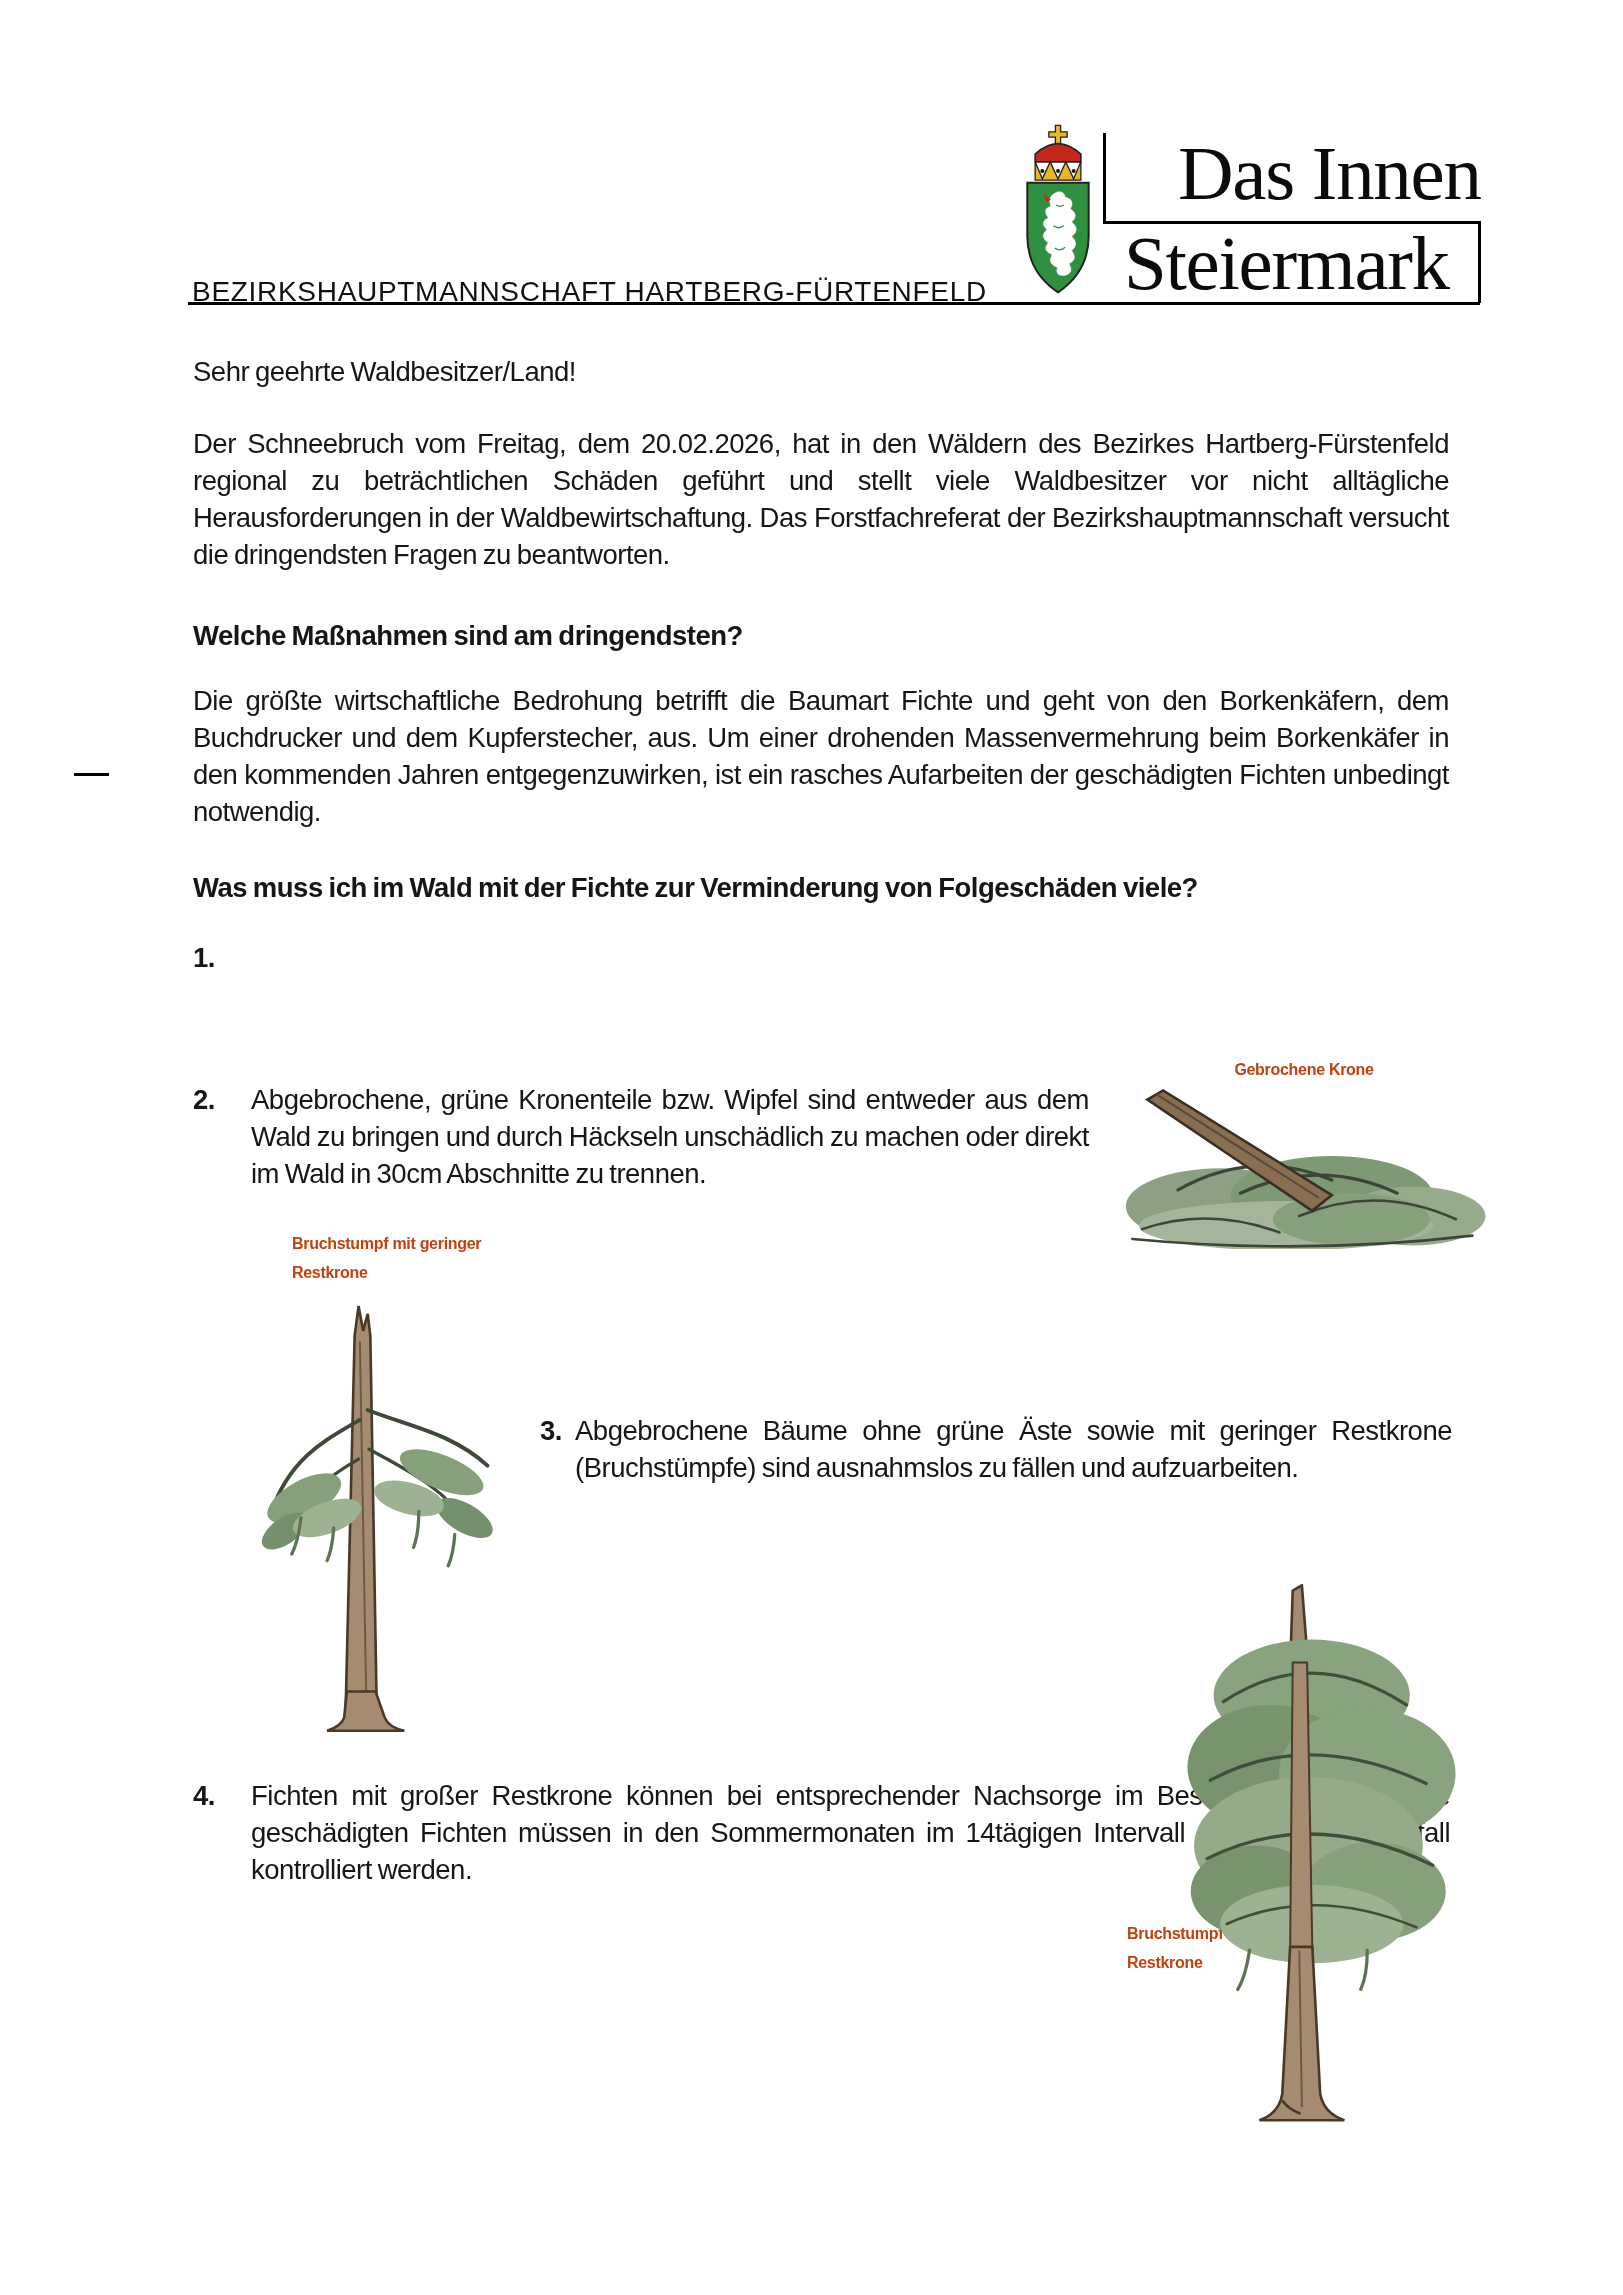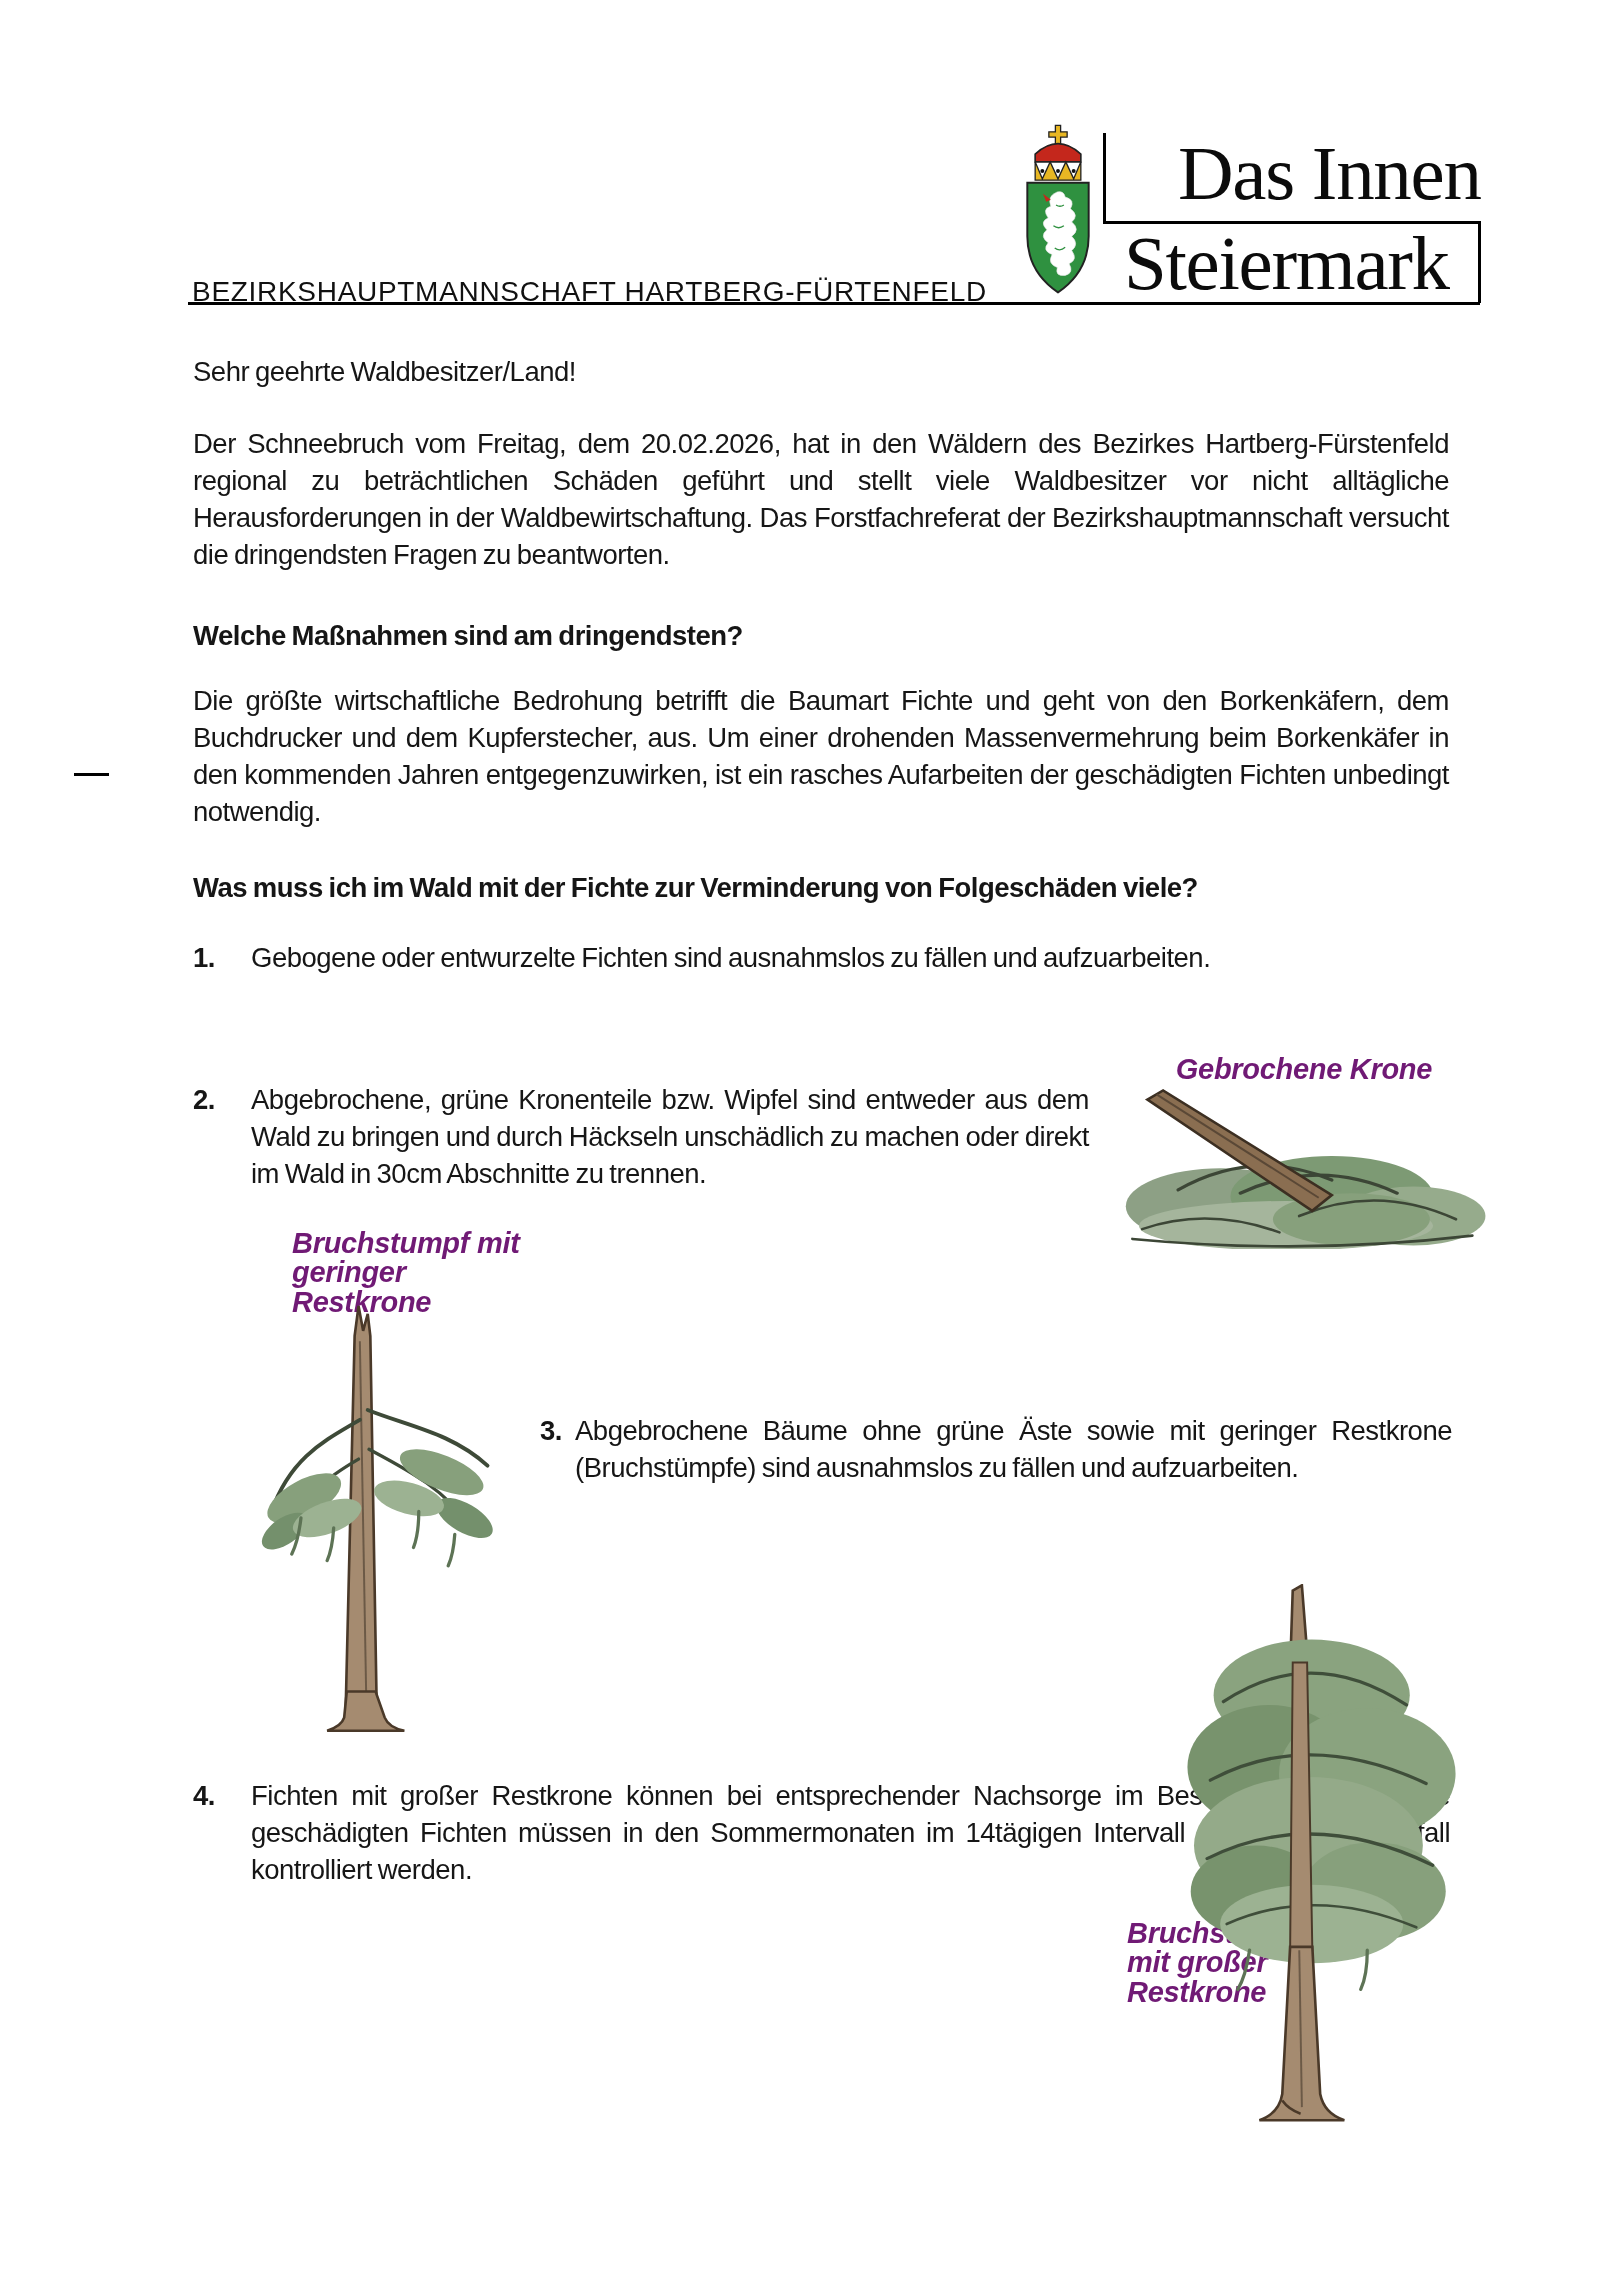--- a/index.html
+++ b/index.html
@@ -67,22 +67,22 @@
   .txt-1{left:251px;top:939px;width:1204px;}
   .num-2{left:193px;top:1081px;}
   .txt-2{left:251px;top:1081px;width:838px;}
   .num-3{left:540px;top:1412px;}
   .txt-3{left:575px;top:1412px;width:877px;}
   .num-4{left:193px;top:1777px;}
   .txt-4{left:251px;top:1777px;width:1199px;}
 
   
   .fig-caption{
-    font-size:29px;line-height:29.4px;
-    font-weight:700;font-style:italic;color:#701a75;
+    font-size:16px;line-height:29.4px;
+    font-weight:700;color:#c2410c;
     letter-spacing:-0.3px;
   }
   .fig1{left:1116px;top:1055px;width:376px;height:196px;}
   .fig1 .cap{position:absolute;left:0;top:0;width:100%;text-align:center;}
   .fig1 svg{position:absolute;left:0;top:30px;}
   .fig2-cap{left:292px;top:1229px;width:236px;text-align:left;}
   .fig2{left:255px;top:1302px;width:249px;height:432px;}
   .fig3-cap{left:1127px;top:1919px;width:216px;text-align:left;}
   .fig3{left:1171px;top:1584px;width:301px;height:546px;}
 </style>
@@ -125,21 +125,20 @@
 
   <div class="abs bodytext justify para-intro">Der Schneebruch vom Freitag, dem 20.02.2026, hat in den Wäldern des Bezirkes Hartberg-Fürstenfeld regional zu beträchtlichen Schäden geführt und stellt viele Waldbesitzer vor nicht alltägliche Herausforderungen in der Waldbewirtschaftung. Das Forstfachreferat der Bezirkshauptmannschaft versucht die dringendsten Fragen zu beantworten.</div>
 
   <div class="abs bodytext justify para-a1">Die größte wirtschaftliche Bedrohung betrifft die Baumart Fichte und geht von den Borkenkäfern, dem Buchdrucker und dem Kupferstecher, aus. Um einer drohenden Massenvermehrung beim Borkenkäfer in den kommenden Jahren entgegenzuwirken, ist ein rasches Aufarbeiten der geschädigten Fichten unbedingt notwendig.</div>
 
   <div class="abs bodytext bold h-q1">Welche Maßnahmen sind am dringendsten?</div>
 
   <div class="abs bodytext bold h-q2">Was muss ich im Wald mit der Fichte zur Verminderung von Folgeschäden viele?</div>
 
   <div class="abs bodytext li-num num-1">1.</div>
-  <div class="abs bodytext txt-1">Gebogene oder entwurzelte Fichten sind ausnahmslos zu fällen und aufzuarbeiten.</div>
 
   <div class="abs bodytext li-num num-2">2.</div>
   <div class="abs bodytext justify txt-2">Abgebrochene, grüne Kronenteile bzw. Wipfel sind entweder aus dem Wald zu bringen und durch Häckseln unschädlich zu machen oder direkt im Wald in 30cm Abschnitte zu trennen.</div>
 
   <div class="abs bodytext li-num num-3">3.</div>
   <div class="abs bodytext justify txt-3">Abgebrochene Bäume ohne grüne Äste sowie mit geringer Restkrone (Bruchstümpfe) sind ausnahmslos zu fällen und aufzuarbeiten.</div>
 
   <div class="abs bodytext li-num num-4">4.</div>
   <div class="abs bodytext justify txt-4">Fichten mit großer Restkrone können bei entsprechender Nachsorge im Bestand verbleiben. Die geschädigten Fichten müssen in den Sommermonaten im 14tägigen Intervall auf Borkenkäferbefall kontrolliert werden.</div>
 

